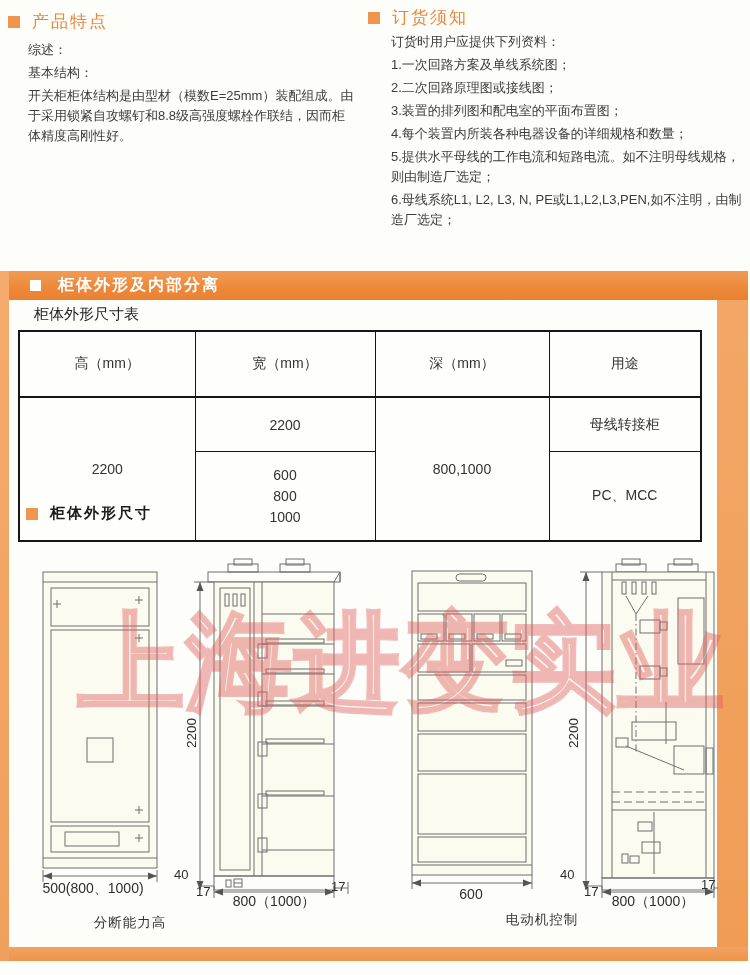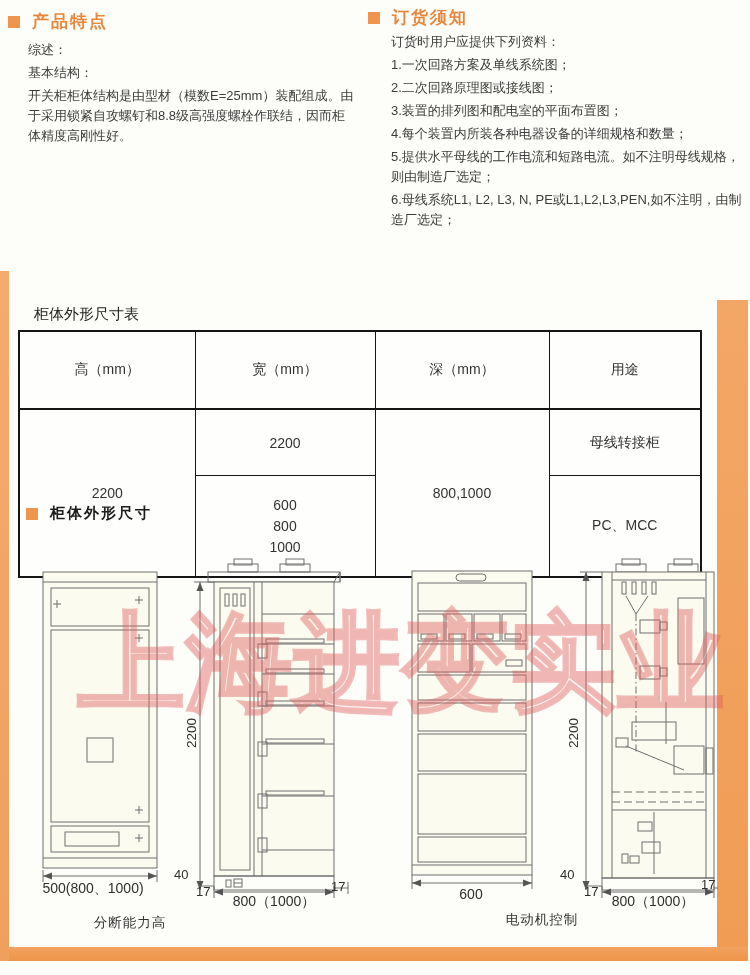--- a/index.html
+++ b/index.html
@@ -3,21 +3,21 @@
 <meta charset="utf-8">
 <style>
   html,body{margin:0;padding:0;}
   body{width:750px;height:975px;font-family:"Liberation Sans",sans-serif;background:#ffffff;}
   .page{position:relative;width:750px;height:975px;background:#fdfdfa;overflow:hidden;}
 
   
   .sec-head{position:absolute;display:flex;align-items:center;gap:12px;}
   .sq{width:12px;height:12px;background:#f0954e;flex:0 0 auto;}
   .sq.white{background:#ffffff;width:11px;height:11px;}
-  .head-orange{font-size:17px;font-weight:bold;color:#e8873b;letter-spacing:2px;}
+  .head-orange{font-size:17px;font-weight:normal;color:#e8873b;letter-spacing:2px;}
   .head-black{font-size:15px;font-weight:bold;color:#1d1d1d;letter-spacing:2px;}
 
   
   .body-text{position:absolute;font-size:13px;color:#3c3c3c;line-height:1.54;}
   .body-text p{margin:0 0 3px 0;}
   .p-indent{text-indent:2em;}
   .ord-item{margin:0 0 5px 0;}
 
   
   .banner{position:absolute;left:8px;top:271px;width:740px;height:29px;
@@ -29,21 +29,21 @@
   .bar-right{position:absolute;left:717px;top:300px;width:31px;height:647px;
              background:linear-gradient(180deg,#f3a766,#f09c55);}
   .bar-bottom{position:absolute;left:9px;top:947px;width:739px;height:14px;
               background:linear-gradient(180deg,#f2a260,#ee9449);}
 
   
   .tbl-title{position:absolute;left:34px;top:305px;font-size:15px;color:#222;}
   table.size{position:absolute;left:18px;top:330px;width:682px;border-collapse:collapse;
              border:2px solid #161616;table-layout:fixed;background:#fefefc;}
   table.size td{border:1.5px solid #161616;text-align:center;vertical-align:middle;
-                font-size:14px;color:#333;padding:16px;}
+                font-size:14px;color:#333;padding:10px;}
   tr.hdr td{height:44px;border-bottom:2px solid #161616;}
   tr.r1 td{height:33px;}
   tr.r2 td{height:68px;}
   .cell-lines div{line-height:21px;}
 
   
   .draw{position:absolute;}
   .draw svg{display:block;}
   .ln{stroke:#6f6f6f;fill:none;stroke-width:1;}
   .fillbody{fill:#fcfbf0;}
@@ -81,20 +81,24 @@
   <div class="body-text" style="left:391px;top:32px;width:356px;">
     <p class="ord-item">订货时用户应提供下列资料：</p>
     <p class="ord-item">1.一次回路方案及单线系统图；</p>
     <p class="ord-item">2.二次回路原理图或接线图；</p>
     <p class="ord-item">3.装置的排列图和配电室的平面布置图；</p>
     <p class="ord-item">4.每个装置内所装各种电器设备的详细规格和数量；</p>
     <p class="ord-item">5.提供水平母线的工作电流和短路电流。如不注明母线规格，则由制造厂选定；</p>
     <p class="ord-item">6.母线系统L1, L2, L3, N, PE或L1,L2,L3,PEN,如不注明，由制造厂选定；</p>
   </div>
 
+  <div class="banner">
+    <span class="sq white" style="margin-left:22px;"></span>
+    <span class="banner-title">柜体外形及内部分离</span>
+  </div>
   <div class="bar-left"></div>
   <div class="bar-right"></div>
   <div class="bar-bottom"></div>
 
   <div class="tbl-title">柜体外形尺寸表</div>
   <table class="size">
     <colgroup>
         <col style="width:176px">
         <col style="width:180px">
         <col style="width:174px">

